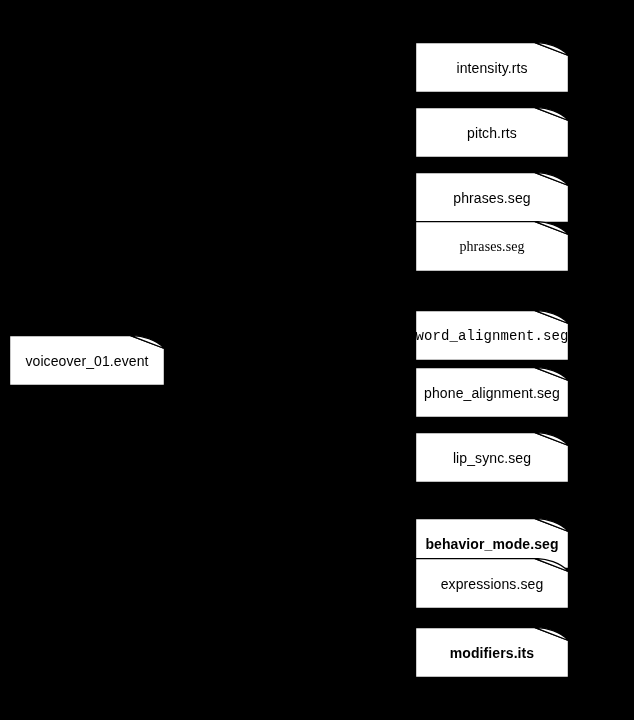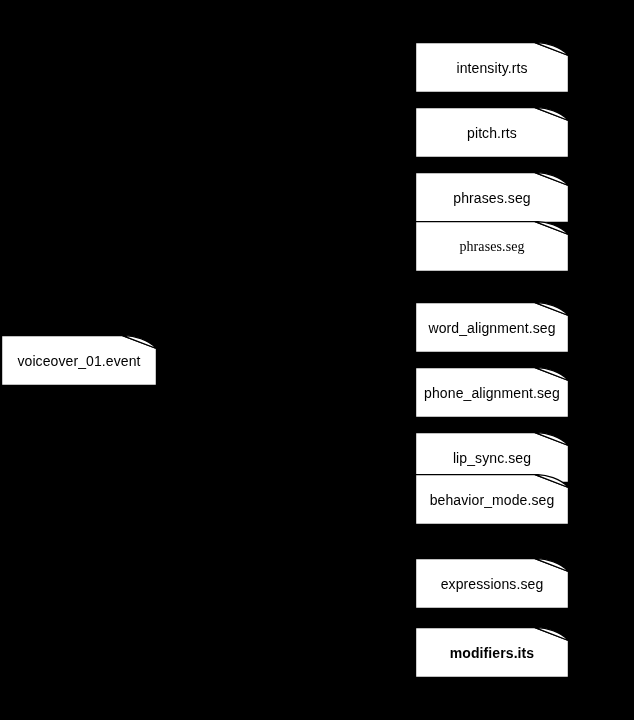--- a/index.html
+++ b/index.html
@@ -56,21 +56,21 @@
     align-items: center;
     justify-content: center;
     font-size: 14px;
     line-height: 1;
     color: var(--note-text, #000000);
     letter-spacing: 0.1px;
     white-space: nowrap;
     pointer-events: none;
   }
   .source-note {
-    left: 1px;
+    left: 9px;
     top: 335px;
     width: 156px;
   }
   .output-note {
     left: 415px;
   }
 </style>
 </head>
 <body>
 
@@ -106,42 +106,42 @@
     </svg>
     <span class="note-label">phrases.seg</span>
   </div>
       <div class="note output-note" style="top: 221px; font-family: Liberation Serif, serif;">
     <svg viewBox="0 0 154 51" preserveAspectRatio="none" aria-hidden="true">
       <path class="body" d="M0.6,0.6 L120,0.6 L153.4,13.5 L153.4,50.4 L0.6,50.4 Z"></path>
       <path class="flap" d="M120,0.6 C131,0.2 146,4.8 153.4,13.5 Z"></path>
     </svg>
     <span class="note-label">phrases.seg</span>
   </div>
-      <div class="note output-note" style="top: 302px;">
+      <div class="note output-note" style="top: 310px; font-family: Liberation Mono, monospace;">
     <svg viewBox="0 0 154 51" preserveAspectRatio="none" aria-hidden="true">
       <path class="body" d="M0.6,0.6 L120,0.6 L153.4,13.5 L153.4,50.4 L0.6,50.4 Z"></path>
       <path class="flap" d="M120,0.6 C131,0.2 146,4.8 153.4,13.5 Z"></path>
     </svg>
     <span class="note-label">word_alignment.seg</span>
   </div>
       <div class="note output-note" style="top: 367px;">
     <svg viewBox="0 0 154 51" preserveAspectRatio="none" aria-hidden="true">
       <path class="body" d="M0.6,0.6 L120,0.6 L153.4,13.5 L153.4,50.4 L0.6,50.4 Z"></path>
       <path class="flap" d="M120,0.6 C131,0.2 146,4.8 153.4,13.5 Z"></path>
     </svg>
     <span class="note-label">phone_alignment.seg</span>
   </div>
       <div class="note output-note" style="top: 432px;">
     <svg viewBox="0 0 154 51" preserveAspectRatio="none" aria-hidden="true">
       <path class="body" d="M0.6,0.6 L120,0.6 L153.4,13.5 L153.4,50.4 L0.6,50.4 Z"></path>
       <path class="flap" d="M120,0.6 C131,0.2 146,4.8 153.4,13.5 Z"></path>
     </svg>
     <span class="note-label">lip_sync.seg</span>
   </div>
-      <div class="note output-note" style="top: 474px;">
+      <div class="note output-note" style="top: 518px; font-weight: bold;">
     <svg viewBox="0 0 154 51" preserveAspectRatio="none" aria-hidden="true">
       <path class="body" d="M0.6,0.6 L120,0.6 L153.4,13.5 L153.4,50.4 L0.6,50.4 Z"></path>
       <path class="flap" d="M120,0.6 C131,0.2 146,4.8 153.4,13.5 Z"></path>
     </svg>
     <span class="note-label">behavior_mode.seg</span>
   </div>
       <div class="note output-note" style="top: 558px;">
     <svg viewBox="0 0 154 51" preserveAspectRatio="none" aria-hidden="true">
       <path class="body" d="M0.6,0.6 L120,0.6 L153.4,13.5 L153.4,50.4 L0.6,50.4 Z"></path>
       <path class="flap" d="M120,0.6 C131,0.2 146,4.8 153.4,13.5 Z"></path>

